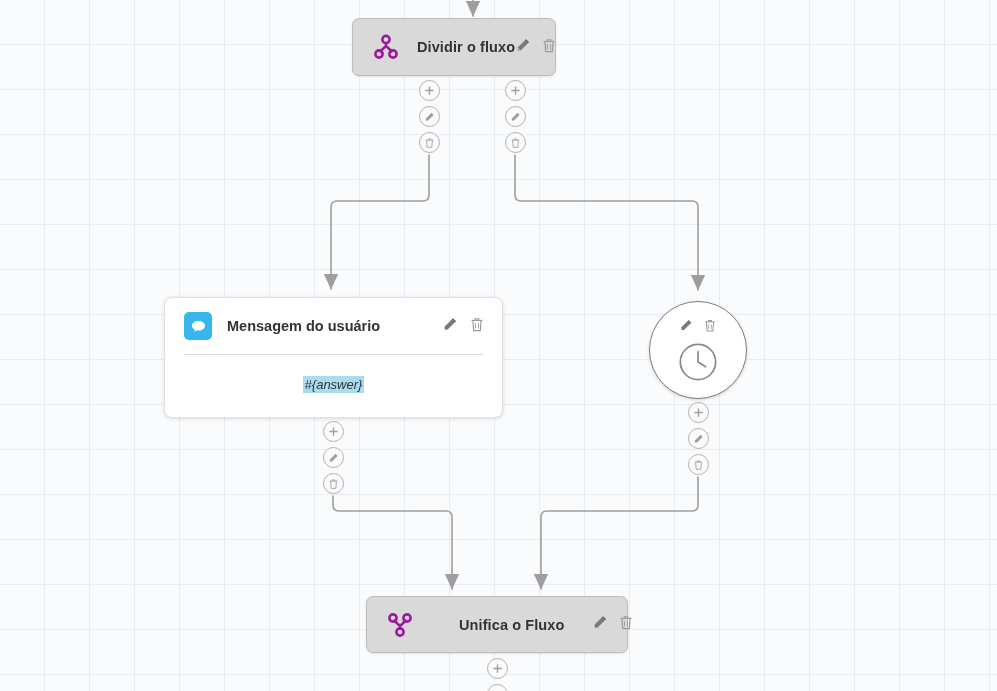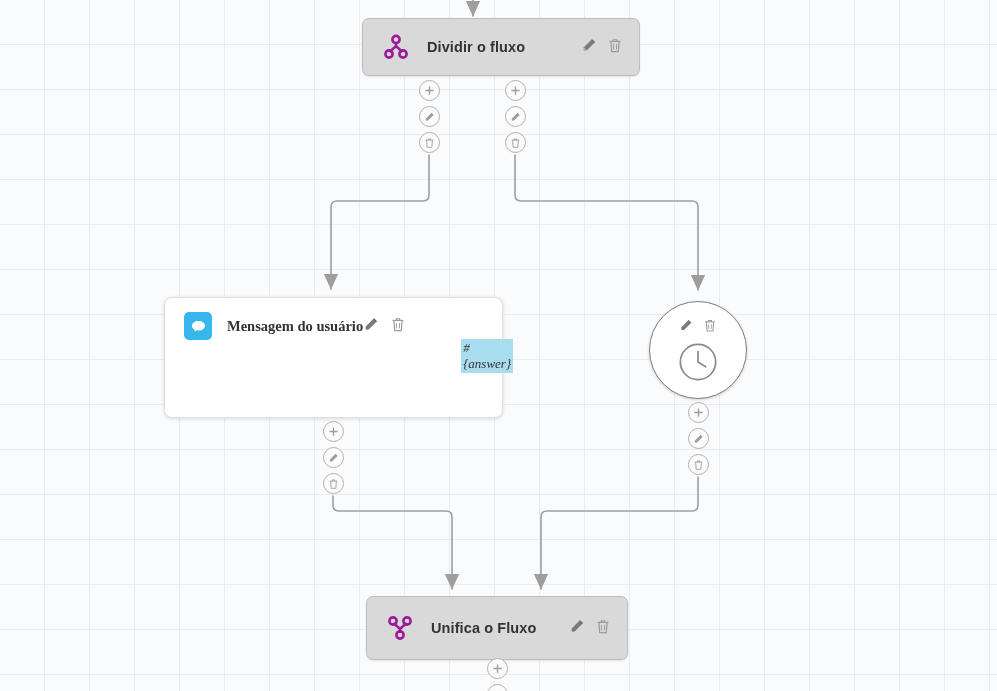--- a/index.html
+++ b/index.html
@@ -57,22 +57,21 @@
     gap: 9px;
   }
 
   
   .node-white {
     background: #ffffff;
     border: 1px solid #e0e0e0;
     border-radius: 8px;
     box-shadow: 0 1px 4px rgba(0,0,0,0.13);
     display: flex;
-    flex-direction: row;
-    font-family: Liberation Serif, serif;
+    flex-direction: column;
   }
   .node-white .whead {
     display: flex;
     align-items: center;
     height: 56px;
     padding: 0 17px 0 19px;
   }
   .node-white .chat-badge {
     width: 28px; height: 28px;
     border-radius: 5px;
@@ -167,21 +166,21 @@
       <path d="M429,155 L429,195 Q429,201 423,201 L337,201 Q331,201 331,207 L331,289" marker-end="url(#arrow)"></path>
 
       <path d="M515,155 L515,195 Q515,201 521,201 L692,201 Q698,201 698,207 L698,290" marker-end="url(#arrow)"></path>
 
       <path d="M333,496 L333,505 Q333,511 339,511 L446,511 Q452,511 452,517 L452,589" marker-end="url(#arrow)"></path>
 
       <path d="M698,477 L698,505 Q698,511 692,511 L547,511 Q541,511 541,517 L541,589" marker-end="url(#arrow)"></path>
     </g>
   </svg>
 
-  <div class="node node-grey" style="left:362px; top:18px; width:278px; height:58px;">
+  <div class="node node-grey" style="left:352px; top:18px; width:204px; height:58px;">
     <span class="nicon">
       <svg width="28" height="28" viewBox="0 0 28 28" xmlns="http://www.w3.org/2000/svg">
         <g stroke="#9c1a9c" stroke-width="2.4" fill="none">
           <path d="M14 9 L14 13 M14 13 L7.5 19 M14 13 L20.5 19"></path>
         </g>
         <circle cx="14" cy="6.5" r="3.6" fill="none" stroke="#9c1a9c" stroke-width="2.6"></circle>
         <circle cx="7" cy="21" r="3.6" fill="none" stroke="#9c1a9c" stroke-width="2.6"></circle>
         <circle cx="21" cy="21" r="3.6" fill="none" stroke="#9c1a9c" stroke-width="2.6"></circle>
       </svg>
     </span>
@@ -359,21 +358,21 @@
       <svg width="11" height="12" viewBox="0 0 18 20">
           <g stroke="#9e9e9e" stroke-width="1.5" fill="none">
             <path d="M2.6 5.2 H15.4"></path>
             <path d="M7 5.2 V3.2 H11 V5.2"></path>
             <path d="M4.2 5.2 L5.1 17.2 H12.9 L13.8 5.2"></path>
           </g>
         </svg>
     </span>
   </div>
 
-  <div class="node node-grey" style="left:366px; top:596px; width:262px; height:64px;">
+  <div class="node node-grey" style="left:366px; top:596px; width:262px; height:57px;gap:28px;">
     <span class="nicon">
       <svg width="28" height="28" viewBox="0 0 28 28" xmlns="http://www.w3.org/2000/svg">
         <g stroke="#9c1a9c" stroke-width="2.4" fill="none">
           <path d="M7.5 9 L14 15 M20.5 9 L14 15 M14 15 L14 19"></path>
         </g>
         <circle cx="7" cy="7" r="3.6" fill="none" stroke="#9c1a9c" stroke-width="2.6"></circle>
         <circle cx="21" cy="7" r="3.6" fill="none" stroke="#9c1a9c" stroke-width="2.6"></circle>
         <circle cx="14" cy="21" r="3.6" fill="none" stroke="#9c1a9c" stroke-width="2.6"></circle>
       </svg>
     </span>

